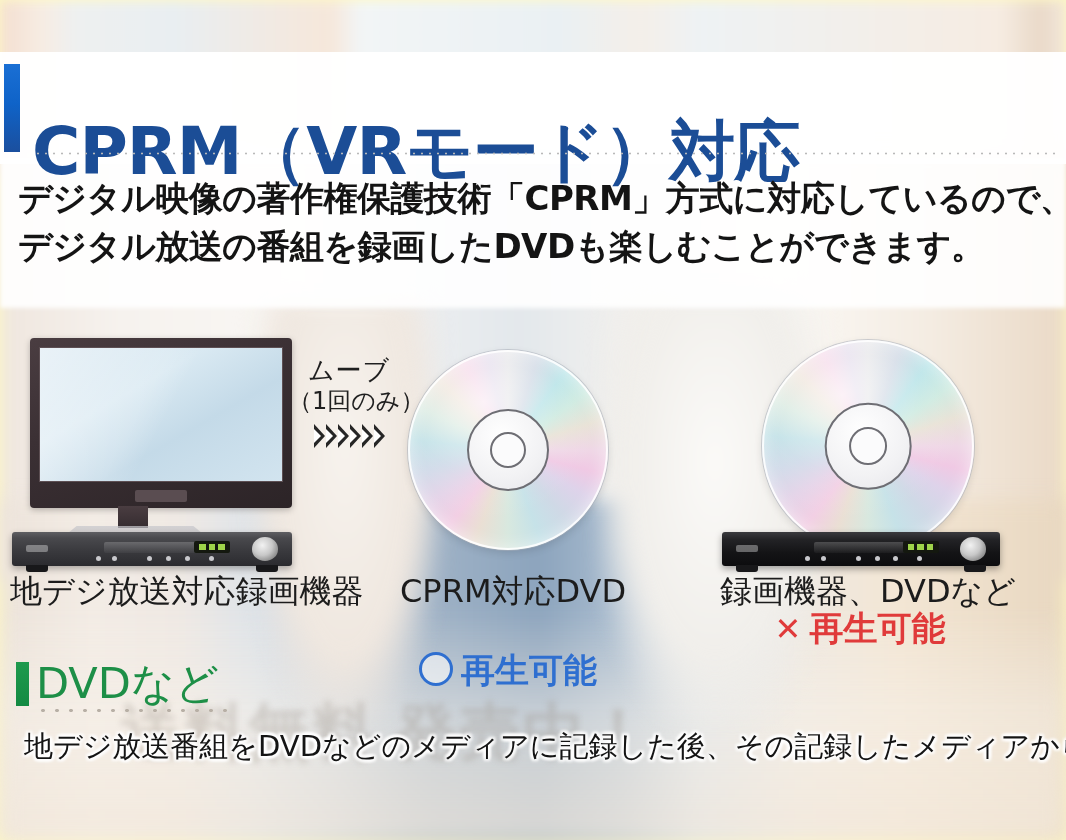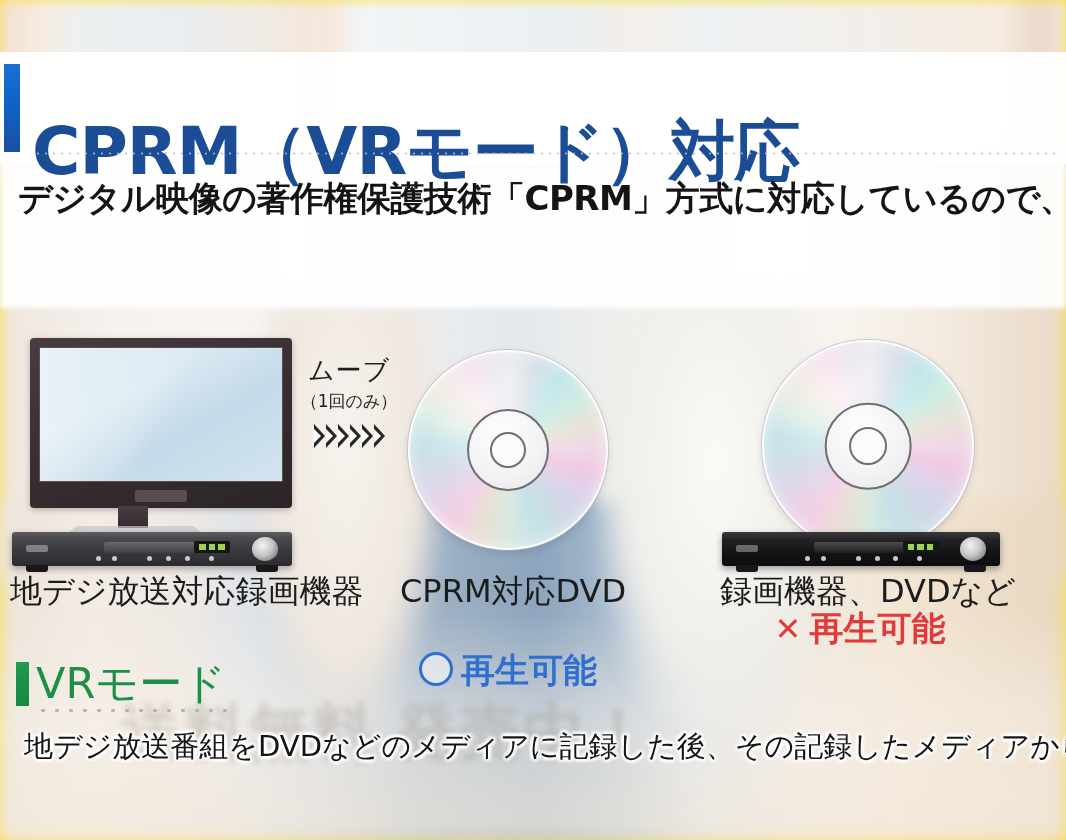--- a/index.html
+++ b/index.html
@@ -9,21 +9,21 @@
   }
   body {
     font-family: "Liberation Sans", "DejaVu Sans", sans-serif;
   }
 
   #page {
     position: relative;
     width: 1066px;
     height: 840px;
     overflow: hidden;
-    background: #fde047;
+    background: #fef9c3;
   }
 
   
   .bg-layer { position: absolute; inset: 0; overflow: hidden; }
 
   .bg-top {
     position: absolute;
     left: 0; top: 0; width: 1066px; height: 176px;
     background:
       linear-gradient(90deg,
@@ -271,21 +271,21 @@
   .arrow-group { position: absolute; text-align: center; }
   #arrow-move { left: 288px; top: 34px; width: 122px; }
   #arrow-copy { left: 620px; top: 34px; width: 128px; }
 
   .arrow-title {
     font-size: 26px; color: #1f1f1f; font-weight: normal;
     font-family: "DejaVu Sans", "Liberation Sans", sans-serif;
     letter-spacing: 1px; line-height: 32px; white-space: nowrap;
   }
   .arrow-sub {
-    font-size: 17px; color: #1f1f1f;
+    font-size: 24px; color: #1f1f1f;
     font-family: "DejaVu Sans", "Liberation Sans", sans-serif;
     line-height: 30px; white-space: nowrap;
   }
   .chevrons {
     margin-top: 8px;
     display: flex; justify-content: center; align-items: center; gap: 1px;
   }
   .chev {
     width: 0; height: 0;
     border-top: 12px solid transparent;
@@ -400,20 +400,21 @@
 
   <div class="white-sheet-top"></div>
   <div class="white-sheet"></div>
 
   <div class="title-bar"></div>
   <h1 class="title-text">CPRM（VRモード）対応</h1>
   <div class="title-dots"></div>
 
   <div class="lead">
     <div>デジタル映像の著作権保護技術「CPRM」方式に対応しているので、</div>
+    <div>デジタル放送の番組を録画したDVDも楽しむことができます。</div>
   </div>
 
   <div class="diagram">
 
     <div class="tv">
       <div class="tv-body"></div>
       <div class="tv-screen"></div>
       <div class="tv-chin"></div>
     </div>
     <div class="tv-neck"></div>
@@ -501,19 +502,19 @@
 
     <div class="status" id="status-ok">
       <span class="mark-circle"></span><span>再生可能</span>
     </div>
     <div class="status" id="status-ng">
       <span class="mark-cross">✕</span><span>再生可能</span>
     </div>
   </div>
 
   <div class="cprm-bar"></div>
-  <div class="cprm-head">VRモード</div>
+  <div class="cprm-head">DVDなど</div>
   <div class="cprm-dots"></div>
   <div class="cprm-body">
     <div>地デジ放送番組をDVDなどのメディアに記録した後、その記録したメディアから</div>
   </div>
 
 </div>
 
 </body></html>

